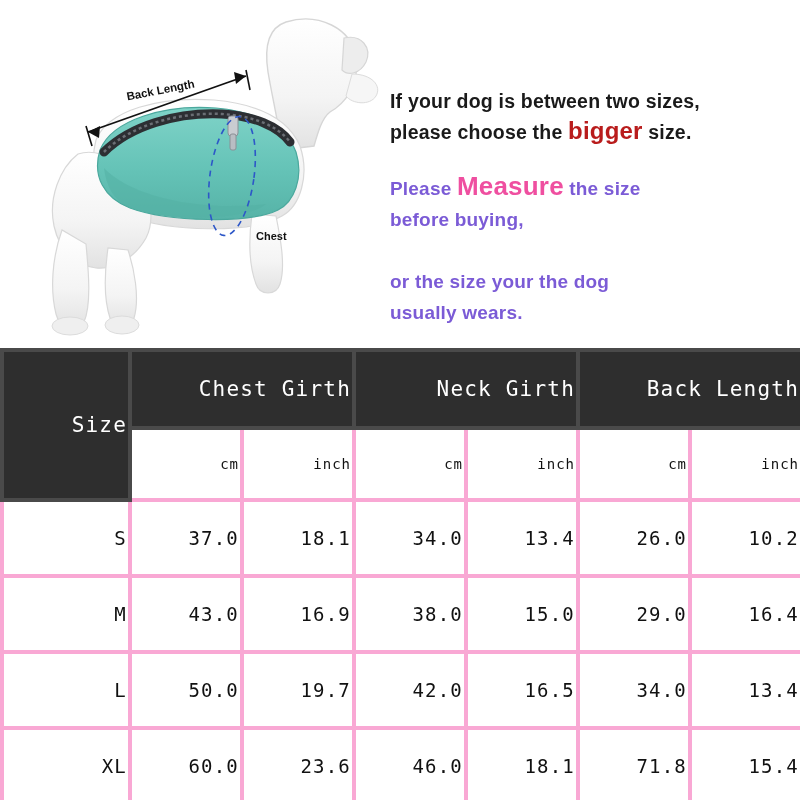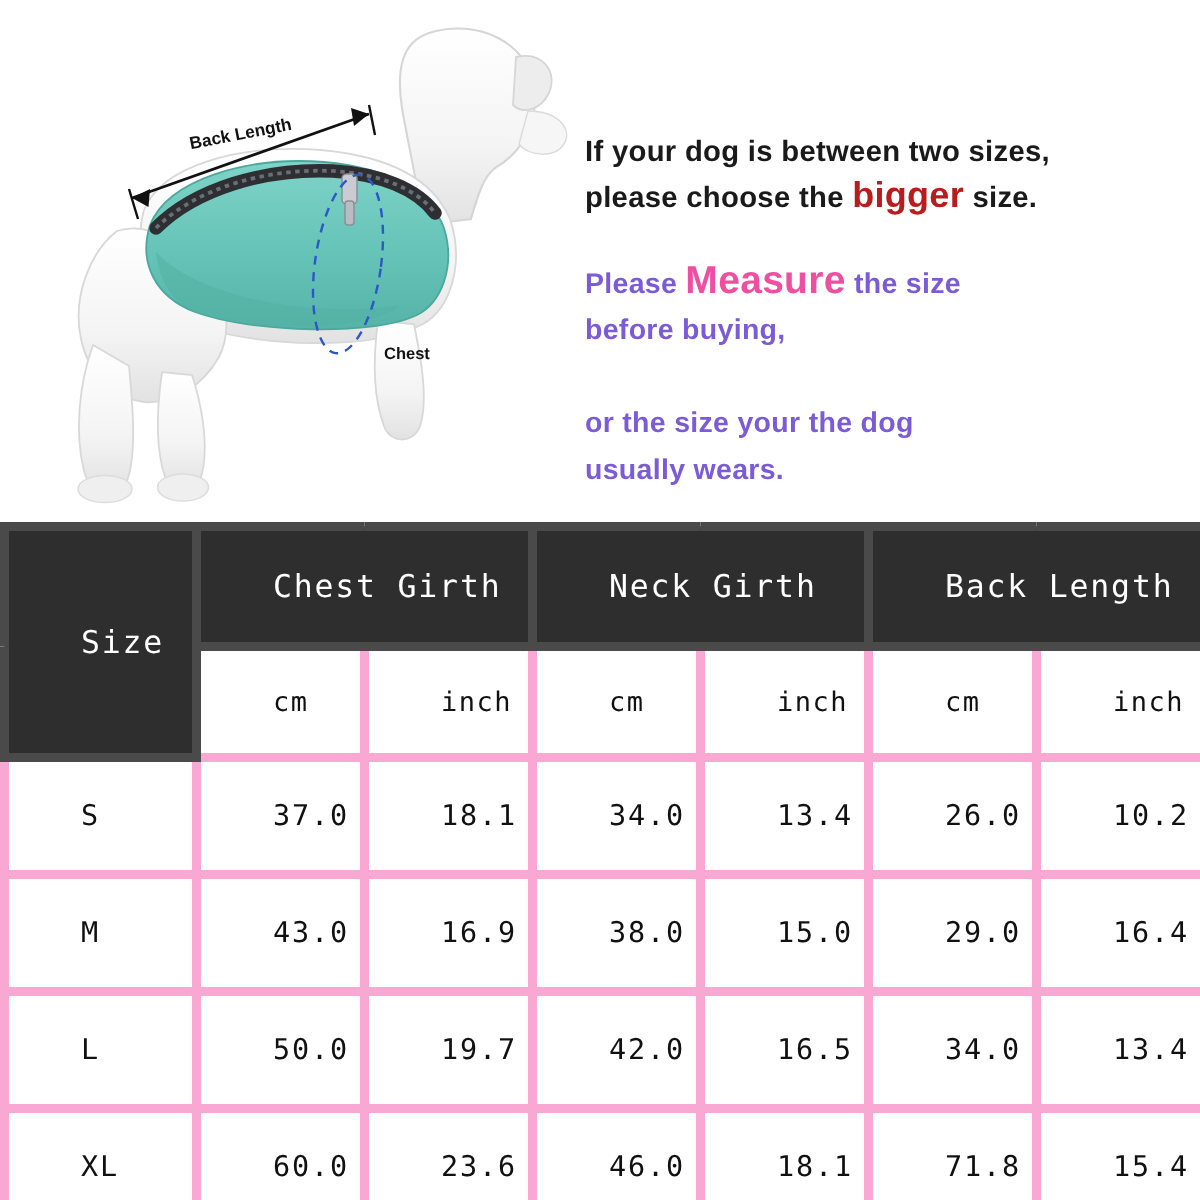--- a/index.html
+++ b/index.html
@@ -73,39 +73,39 @@
   .size-table {
     position: absolute;
     left: 0;
     top: 348px;
     width: 800px;
     border-collapse: collapse;
     table-layout: fixed;
     font-family: "DejaVu Sans Mono", "Liberation Mono", monospace;
   }
   .size-table td, .size-table th {
-    border: 6px solid #f9a8d4;
-    text-align: left;
+    border: 4px solid #f9a8d4;
+    text-align: right;
     vertical-align: middle;
     font-weight: normal;
     padding-left: 48px;
   }
   .hdr-row td {
     background: #2e2e2e;
     color: #ffffff;
     height: 72px;
     font-size: 21px;
     letter-spacing: 1.2px;
     border-color: #4a4a4a;
   }
   .unit-row td {
     background: #ffffff;
     color: #111111;
     height: 66px;
-    font-size: 18px;
+    font-size: 14px;
     letter-spacing: 1px;
   }
   .data-row td {
     background: #ffffff;
     color: #111111;
     height: 70px;
     font-size: 19px;
     letter-spacing: 1.2px;
   }
   .col-size  { width: 128px; }

